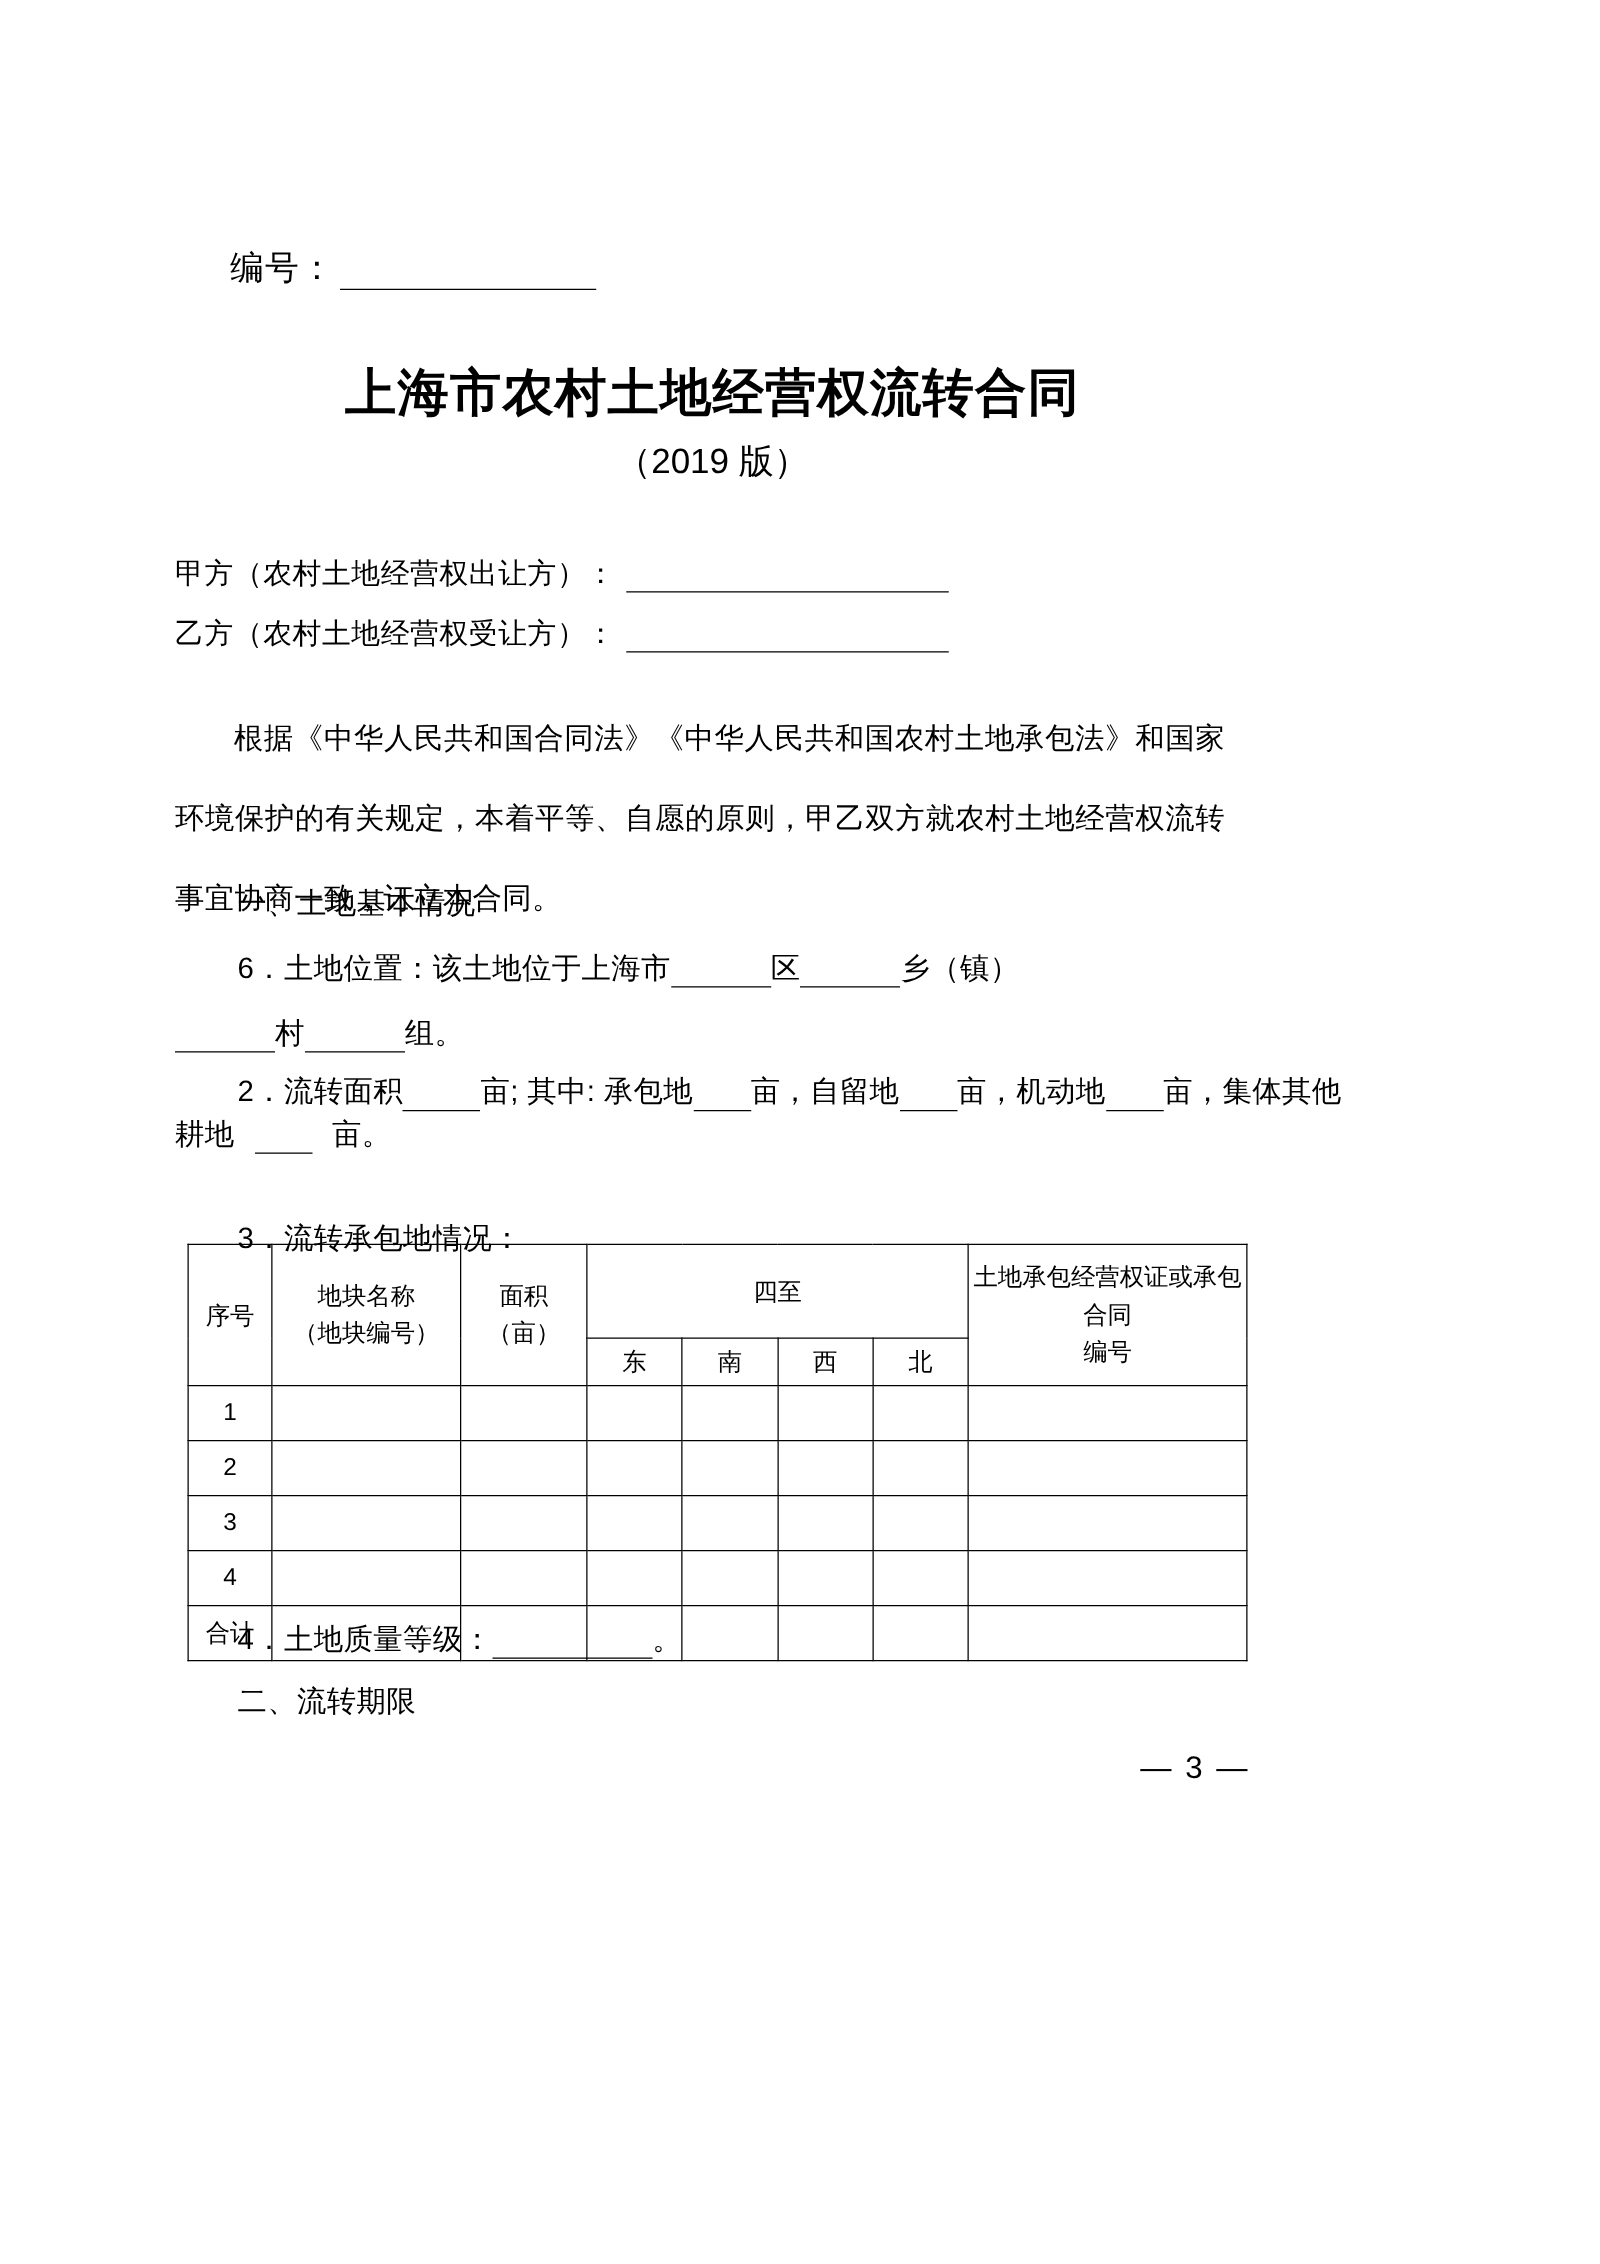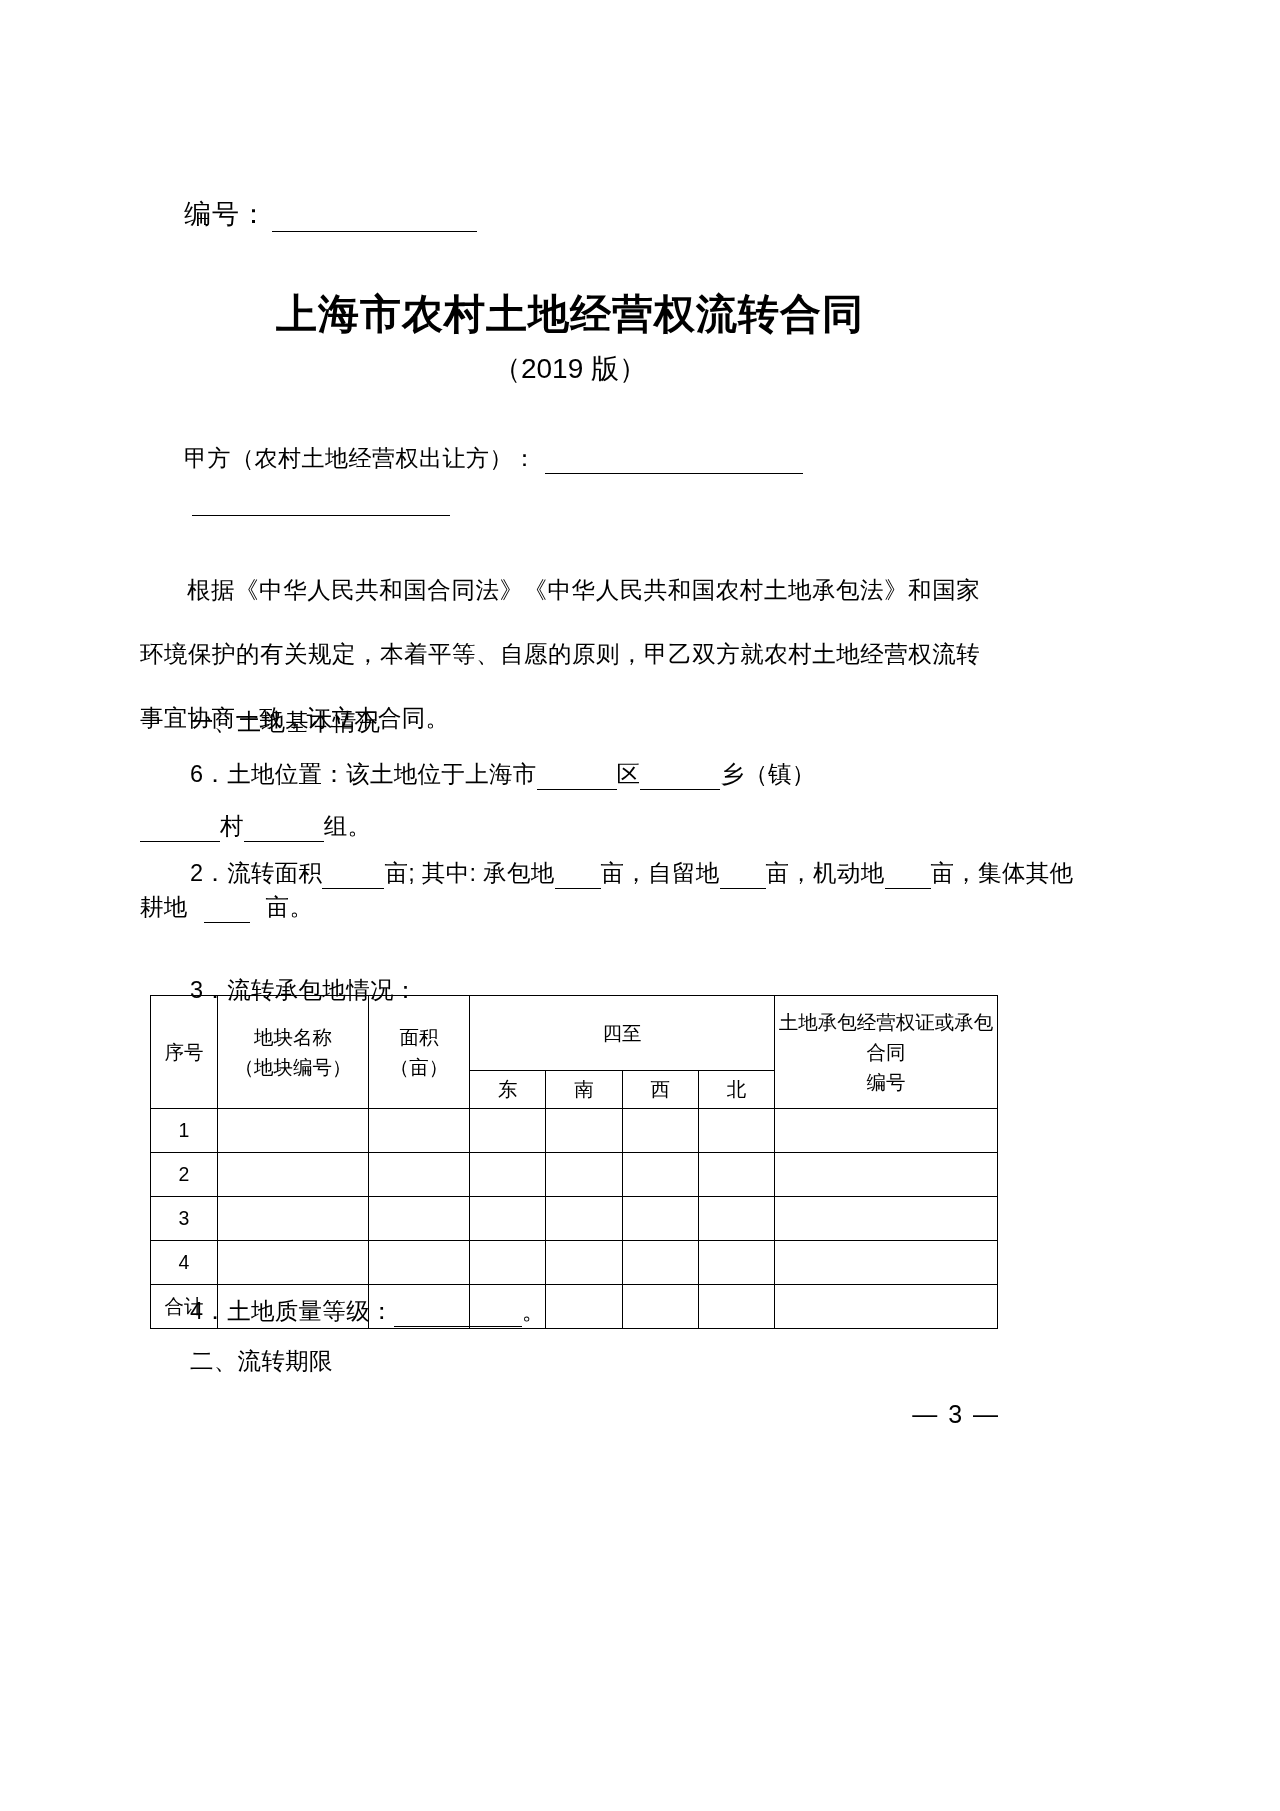--- a/index.html
+++ b/index.html
@@ -74,21 +74,20 @@
 
   
   .party {
     position: absolute;
     left: 0;
     font-size: 23px;
     white-space: nowrap;
     display: flex;
     align-items: flex-end;
     letter-spacing: 0.5px;
-    margin-left: 44px;
   }
   .party-a { top: 443px; }
   .party-b { top: 491px; }
   .blank-party { width: 258px; margin-left: 8px; }
 
   
   .para {
     position: absolute;
     left: 0;
     width: 840px;
@@ -174,20 +173,21 @@
     </div>
 
     <div class="title">上海市农村土地经营权流转合同</div>
     <div class="subtitle">（2019 版）</div>
 
     <div class="party party-a">
       <span>甲方（农村土地经营权出让方）：</span>
       <span class="blank blank-party"></span>
     </div>
     <div class="party party-b">
+      <span>乙方（农村土地经营权受让方）：</span>
       <span class="blank blank-party"></span>
     </div>
 
     <div class="para para-intro">根据《中华人民共和国合同法》《中华人民共和国农村土地承包法》和国家环境保护的有关规定，本着平等、自愿的原则，甲乙双方就农村土地经营权流转事宜协商一致，订立本合同。</div>
 
     <div class="line sec-1 indent2">一、土地基本情况</div>
 
     <div class="line item-1a indent2">
       <span>6．土地位置：该土地位于上海市</span>
       <span class="blank u-m"></span>

